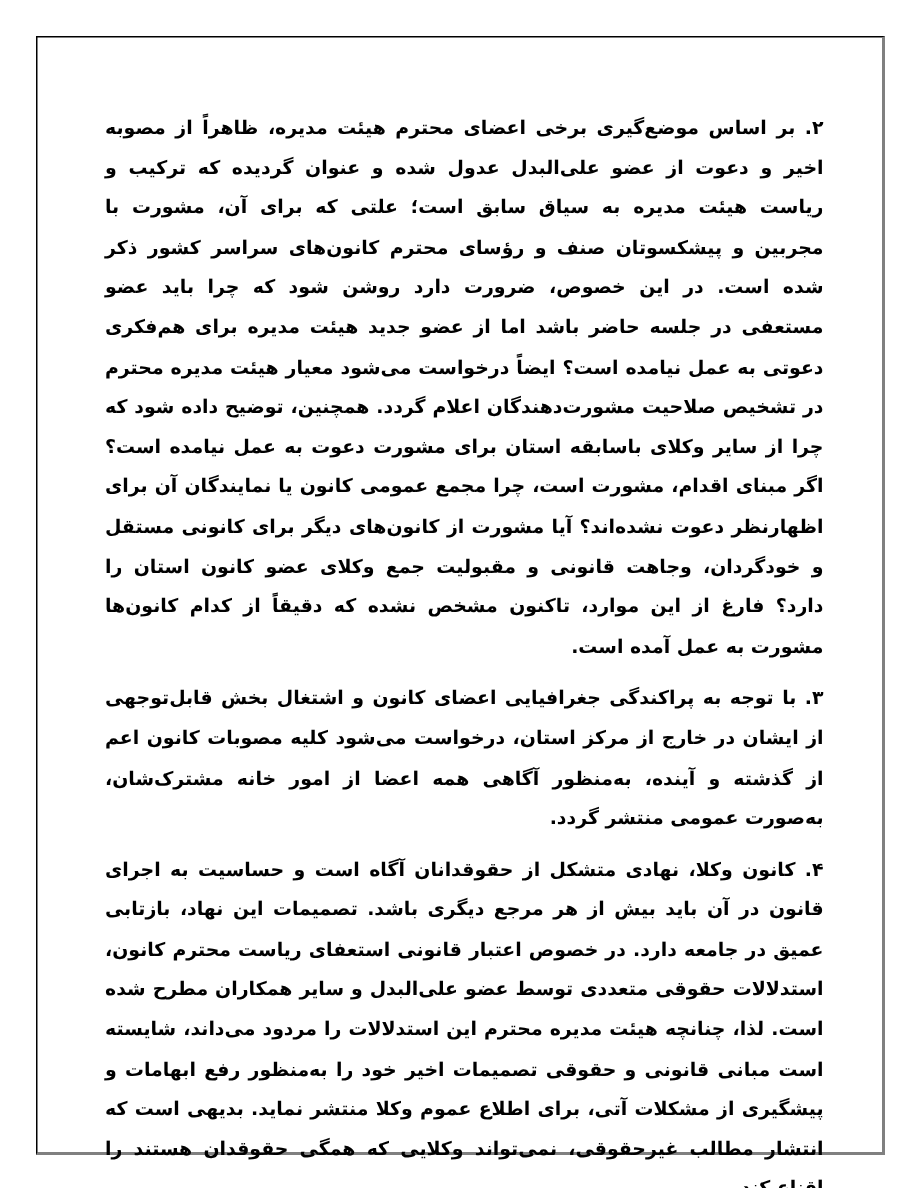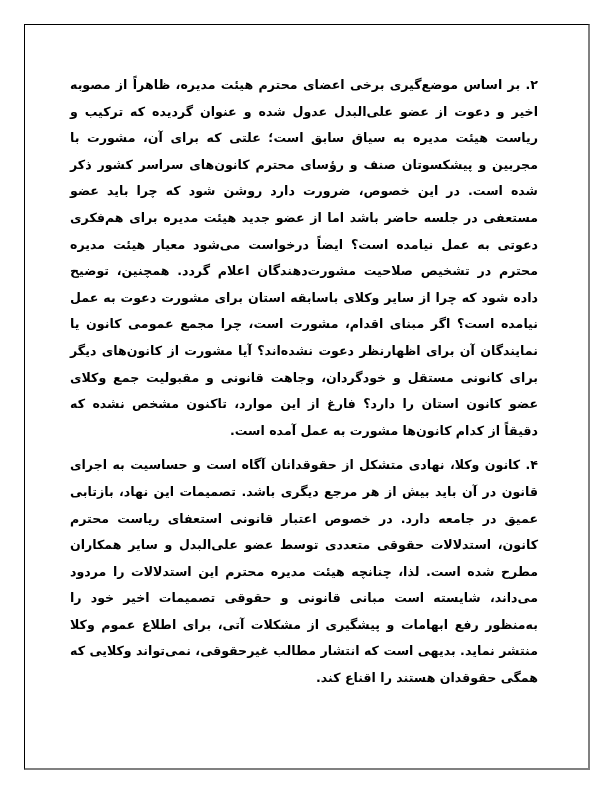--- a/index.html
+++ b/index.html
@@ -33,28 +33,29 @@
       direction: rtl;
       text-align: justify;
       text-align-last: right;
       font-family: "DejaVu Sans", sans-serif;
       font-weight: bold;
       font-size: 12.6px;
       line-height: 26.6px;
       color: #000000;
     }
     .para {
-      margin: 0 12px 8px 0;
+      margin: 0 1px 8px 0;
       text-align: justify;
     }
     .para:last-child {
       margin-bottom: 0;
     }
   </style>
 </head>
 <body>
 
 <div class="page-frame"></div>
 
 <div class="content">
   <p class="para">۲. بر اساس موضع‌گیری برخی اعضای محترم هیئت مدیره، ظاهراً از مصوبه اخیر و دعوت از عضو علی‌البدل عدول شده و عنوان گردیده که ترکیب و ریاست هیئت مدیره به سیاق سابق است؛ علتی که برای آن، مشورت با مجربین و پیشکسوتان صنف و رؤسای محترم کانون‌های سراسر کشور ذکر شده است. در این خصوص، ضرورت دارد روشن شود که چرا باید عضو مستعفی در جلسه حاضر باشد اما از عضو جدید هیئت مدیره برای هم‌فکری دعوتی به عمل نیامده است؟ ایضاً درخواست می‌شود معیار هیئت مدیره محترم در تشخیص صلاحیت مشورت‌دهندگان اعلام گردد. همچنین، توضیح داده شود که چرا از سایر وکلای باسابقه استان برای مشورت دعوت به عمل نیامده است؟ اگر مبنای اقدام، مشورت است، چرا مجمع عمومی کانون یا نمایندگان آن برای اظهارنظر دعوت نشده‌اند؟ آیا مشورت از کانون‌های دیگر برای کانونی مستقل و خودگردان، وجاهت قانونی و مقبولیت جمع وکلای عضو کانون استان را دارد؟ فارغ از این موارد، تاکنون مشخص نشده که دقیقاً از کدام کانون‌ها مشورت به عمل آمده است.</p>
+  <p class="para">۳. با توجه به پراکندگی جغرافیایی اعضای کانون و اشتغال بخش قابل‌توجهی از ایشان در خارج از مرکز استان، درخواست می‌شود کلیه مصوبات کانون اعم از گذشته و آینده، به‌منظور آگاهی همه اعضا از امور خانه مشترک‌شان، به‌صورت عمومی منتشر گردد.</p>
   <p class="para">۴. کانون وکلا، نهادی متشکل از حقوقدانان آگاه است و حساسیت به اجرای قانون در آن باید بیش از هر مرجع دیگری باشد. تصمیمات این نهاد، بازتابی عمیق در جامعه دارد. در خصوص اعتبار قانونی استعفای ریاست محترم کانون، استدلالات حقوقی متعددی توسط عضو علی‌البدل و سایر همکاران مطرح شده است. لذا، چنانچه هیئت مدیره محترم این استدلالات را مردود می‌داند، شایسته است مبانی قانونی و حقوقی تصمیمات اخیر خود را به‌منظور رفع ابهامات و پیشگیری از مشکلات آتی، برای اطلاع عموم وکلا منتشر نماید. بدیهی است که انتشار مطالب غیرحقوقی، نمی‌تواند وکلایی که همگی حقوقدان هستند را اقناع کند.</p>
 </div>
 
 </body></html>

